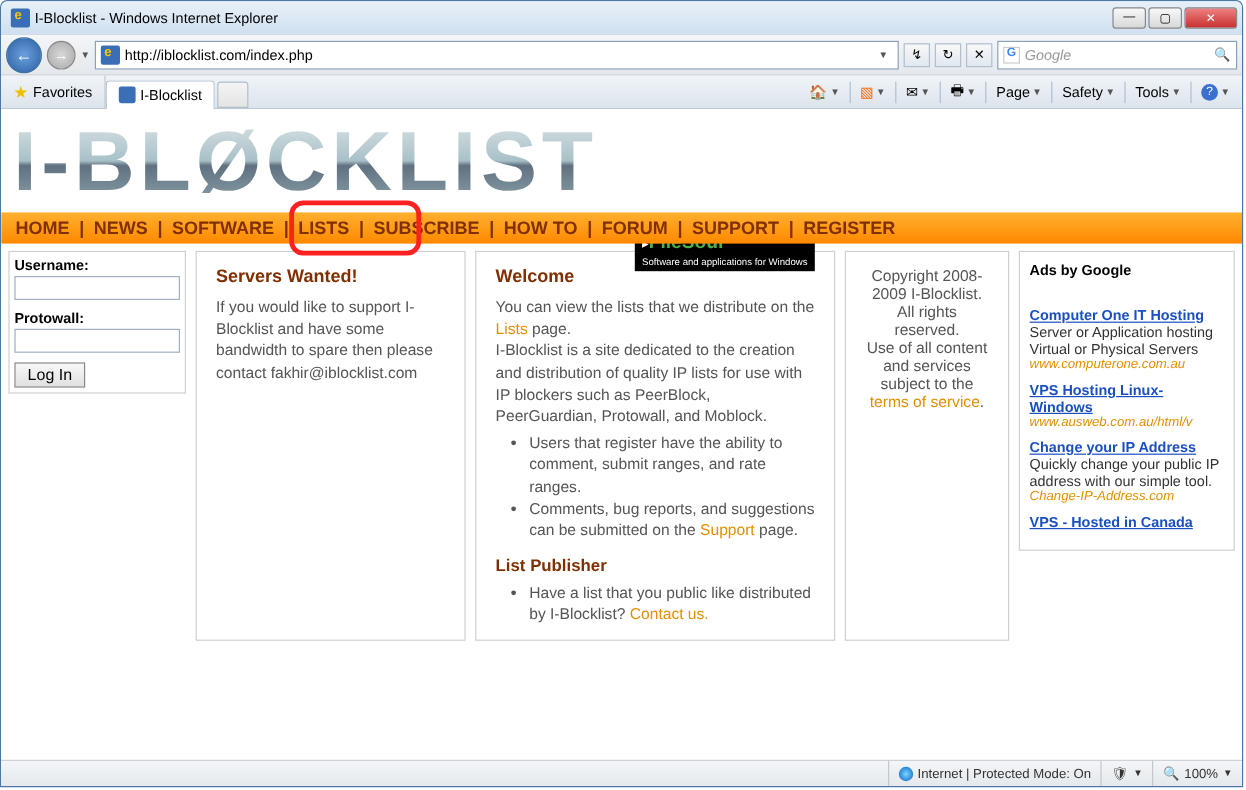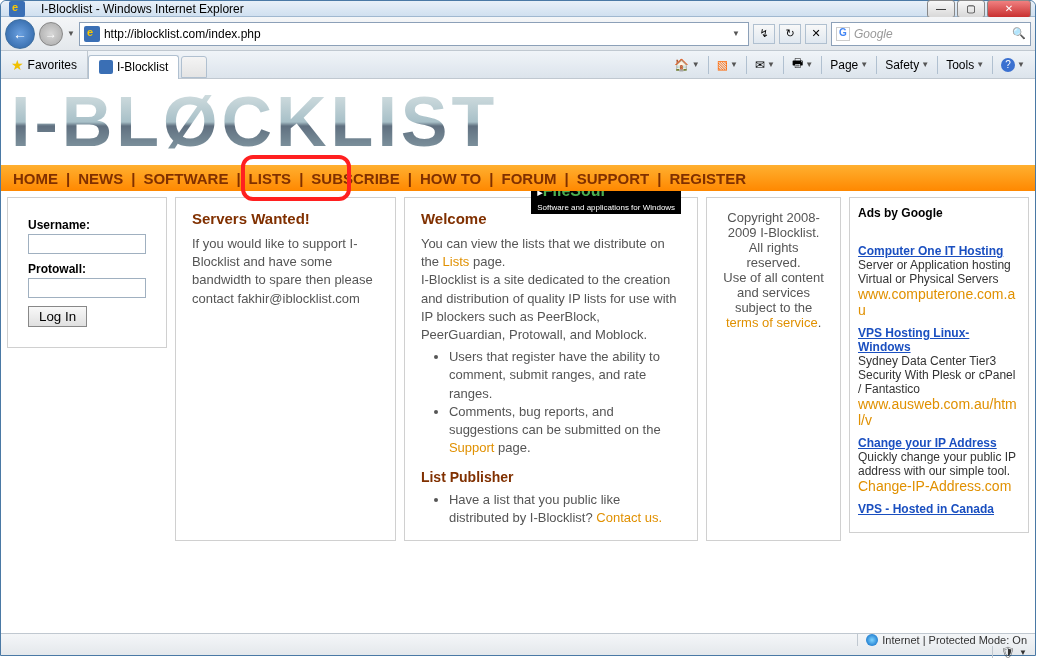--- a/index.html
+++ b/index.html
@@ -1,20 +1,20 @@
 <!DOCTYPE html>
 <html><head>
 <meta charset="utf-8">
 <style>
 * { box-sizing: border-box; margin: 0; padding: 0; }
 body { font-family: "Segoe UI", Tahoma, sans-serif; font-size: 12px; background: #fff; width: 1038px; height: 658px; overflow: hidden; position: relative; }
 
 
 .window { border: 1px solid #4a79a5; border-radius: 6px 6px 0 0; width: 1036px; height: 656px; display: flex; flex-direction: column; background: #fff; }
-.titlebar { height: 16px; background: linear-gradient(#e8f0f8,#d0e0f0); display: flex; align-items: center; padding: 0 4px; border-radius: 6px 6px 0 0; border-bottom: 1px solid #a0b8d0; gap: 12px; }
+.titlebar { height: 28px; background: linear-gradient(#e8f0f8,#d0e0f0); display: flex; align-items: center; padding: 0 4px; border-radius: 6px 6px 0 0; border-bottom: 1px solid #a0b8d0; }
 .titlebar .favicon { width:16px; height:16px; margin:0 4px; display:inline-block; background:#3a6fb5; border-radius:2px; position:relative; }
 .titlebar .favicon::after { content:"e"; color:#fac800; font-weight:bold; font-size:11px; position:absolute; left:3px; top:0; }
 .titlebar .title { flex:1; color:#000; font-size:12px; }
 .winbtns { display:flex; gap:2px; }
 .winbtn { width:28px; height:18px; border:1px solid #888; border-radius:3px; background:linear-gradient(#f8f8f8,#d8d8d8); font-size:10px; display:flex; align-items:center; justify-content:center; cursor:pointer; }
 .winbtn.close { background:linear-gradient(#f08080,#c83030); color:#fff; width:44px; }
 
 
 .navrow { height:34px; background:linear-gradient(#f4f6f8,#e4e8ec); display:flex; align-items:center; padding:2px 4px; gap:4px; border-bottom:1px solid #c0c8d0; }
 .navbtn { width:30px; height:30px; border-radius:50%; background:radial-gradient(#6aa0e0,#2a60a0); border:1px solid #4070a0; display:flex; align-items:center; justify-content:center; color:#fff; font-size:14px; cursor:pointer; }
@@ -49,45 +49,45 @@
 .logo-text { font-family: Arial, sans-serif; font-size:70px; font-weight:bold; letter-spacing:4px; background:linear-gradient(180deg,#e0e8e8 0%,#a8c0c8 50%,#607080 55%,#90a8b0 100%); -webkit-background-clip:text; background-clip:text; color:transparent; }
 
 
 .orangenav { background:linear-gradient(#ffb030,#ff8800); height:26px; display:flex; align-items:center; padding:4px 12px; color:#803000; font-weight:bold; font-size:15px; gap:8px; position:relative; }
 .orangenav a { color:#803000; text-decoration:none; cursor:pointer; }
 .orangenav .divider { color:#803000; }
 .highlight-ring { position:absolute; border:4px solid #ff2020; border-radius:12px; width:110px; height:46px; left:240px; top:-10px; pointer-events:none; }
 
 
 .cols { display:flex; gap:8px; padding:6px; align-items:flex-start; }
-.leftcol { width:160px; border:1px solid #d0d0d0; padding:20px; }
+.leftcol { width:148px; border:1px solid #d0d0d0; padding:4px; }
 .leftcol label { font-weight:bold; display:block; margin-bottom:2px; }
 .leftcol input[type=text], .leftcol input[type=password] { width:100%; border:1px solid #a0b0c0; height:20px; margin-bottom:8px; padding:0 2px; }
 .leftcol button { padding:2px 10px; border:1px solid #888; background:linear-gradient(#f8f8f8,#e0e0e0); cursor:pointer; }
 
 .midcol { flex:1; display:flex; flex-direction:row; gap:8px; }
 .panel { border:1px solid #d0d0d0; padding:12px 16px; }
 .panel h3 { color:#803000; font-size:15px; margin-bottom:8px; }
 .panel h4 { color:#803000; font-size:14px; margin:12px 0 6px; }
 .panel p, .panel li { color:#555; font-size:13px; line-height:1.4; }
 .panel a { color:#e09000; }
 .panel ul { margin-left:28px; margin-top:4px; }
 .filesoul { display:inline-block; background:#000; color:#fff; padding:2px 6px; font-size:11px; float:right; margin-top:-30px; }
 .filesoul .fs { color:#4caf50; font-weight:bold; font-size:16px; }
 .copyright { text-align:center; color:#555; font-size:13px; }
 
 .rightcol { width:180px; border:1px solid #d0d0d0; padding:8px; font-size:12px; }
 .rightcol .adsby { font-weight:bold; margin-bottom:24px; }
 .ad { margin-bottom:8px; }
 .ad a.title { color:#1a4fc0; font-weight:bold; text-decoration:underline; display:block; }
 .ad .desc { color:#333; }
-.ad .url { color:#e09000; font-size:14px; word-break:break-all; }
-
-
-.statusbar { height:22px; background:linear-gradient(#f4f6f8,#e4e8ec); border-top:1px solid #c0c8d0; display:flex; align-items:flex-end; font-size:11px; color:#333;flex-direction:column; }
+.ad .url { color:#e09000; font-size:11px; word-break:break-all;font-style:italic; }
+
+
+.statusbar { height:22px; background:linear-gradient(#f4f6f8,#e4e8ec); border-top:1px solid #c0c8d0; display:flex; align-items:flex-start; font-size:11px; color:#333; }
 .statusbar .spacer { flex:1; }
 .statusbar .cell { padding:0 8px; border-left:1px solid #c0c8d0; height:100%; display:flex; align-items:center; gap:4px; }
 .globe { width:12px; height:12px; border-radius:50%; background:radial-gradient(#7fd4ff,#0060c0); display:inline-block; }
 </style>
 </head>
 <body>
 
 <div class="window">
 
   <div class="titlebar">
@@ -233,21 +233,20 @@
 
         <div class="rightcol">
           <div class="adsby"><span>Ads by Google</span></div>
           <div class="ad">
             <a class="title">Computer One IT Hosting</a>
             <div class="desc">Server or Application hosting Virtual or Physical Servers</div>
             <div class="url">www.computerone.com.au</div>
           </div>
           <div class="ad">
             <a class="title">VPS Hosting Linux-Windows</a>
-            <div class="desc">Sydney Data Center Tier3 Security With Plesk or cPanel / Fantastico</div>
             <div class="url">www.ausweb.com.au/html/v</div>
           </div>
           <div class="ad">
             <a class="title">Change your IP Address</a>
             <div class="desc">Quickly change your public IP address with our simple tool.</div>
             <div class="url">Change-IP-Address.com</div>
           </div>
           <div class="ad">
             <a class="title">VPS - Hosted in Canada</a>
           </div>

